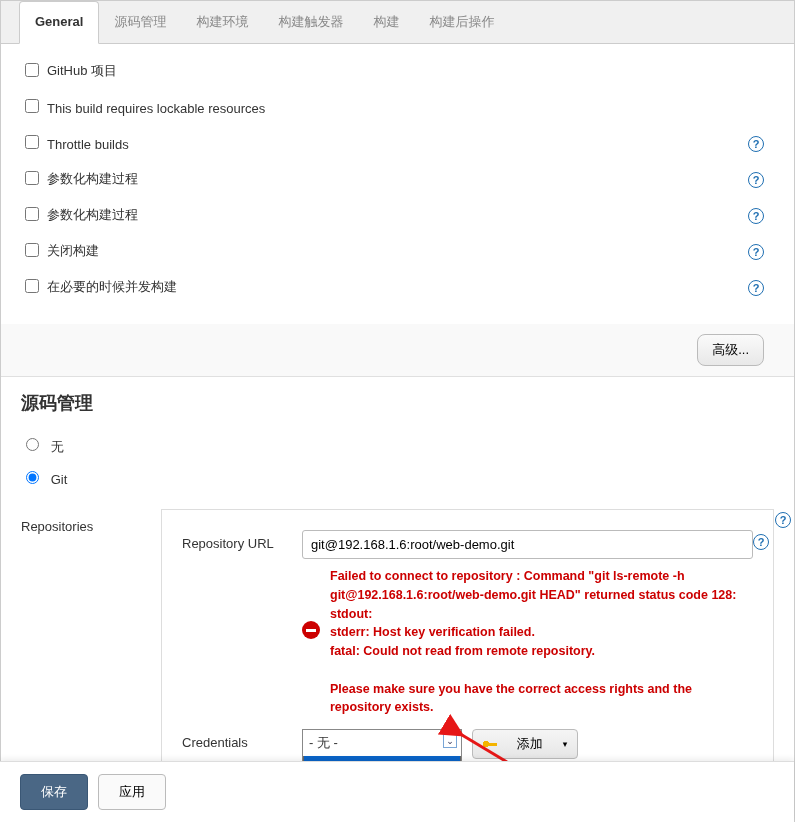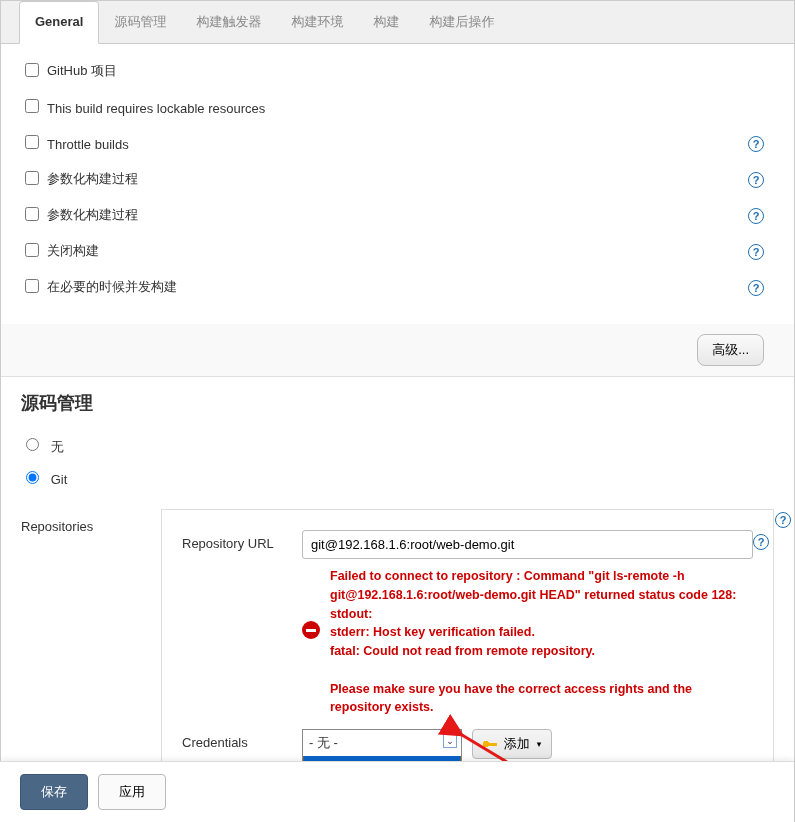--- a/index.html
+++ b/index.html
@@ -162,21 +162,21 @@
   .add-btn {
     background: linear-gradient(#f5f5f5,#e6e6e6);
     border:1px solid #bbb;
     border-radius:4px;
     padding:5px 10px;
     font-size:13px;
     margin-left:6px;
     vertical-align:top;
     display:inline-flex;
     align-items:center;
-    gap:7px;
+    gap:20px;
   }
   .key-icon {
     width:14px;height:10px;
     background: radial-gradient(circle at 30% 50%, #f4b400 0 40%, transparent 41%), linear-gradient(#f4b400,#f4b400);
     background-size: 10px 10px, 8px 3px;
     background-position: 0 0, 6px 4px;
     background-repeat:no-repeat;
   }
   .footer {
     position: fixed;
@@ -204,22 +204,22 @@
   .outer-repo-help { position:absolute; right:10px; top:6px; }
 </style>
 </head>
 <body>
 
 <div class="container">
 
   <div class="tabs">
     <div class="tab active">General</div>
     <div class="tab">源码管理</div>
+    <div class="tab">构建环境</div>
     <div class="tab">构建触发器</div>
-    <div class="tab">构建环境</div>
     <div class="tab">构建</div>
     <div class="tab">构建后操作</div>
   </div>
 
   <div class="panel">
     <div class="checkrow">
       <input type="checkbox" style="">
       <span>GitHub 项目</span>
     </div>
     <div class="checkrow">

